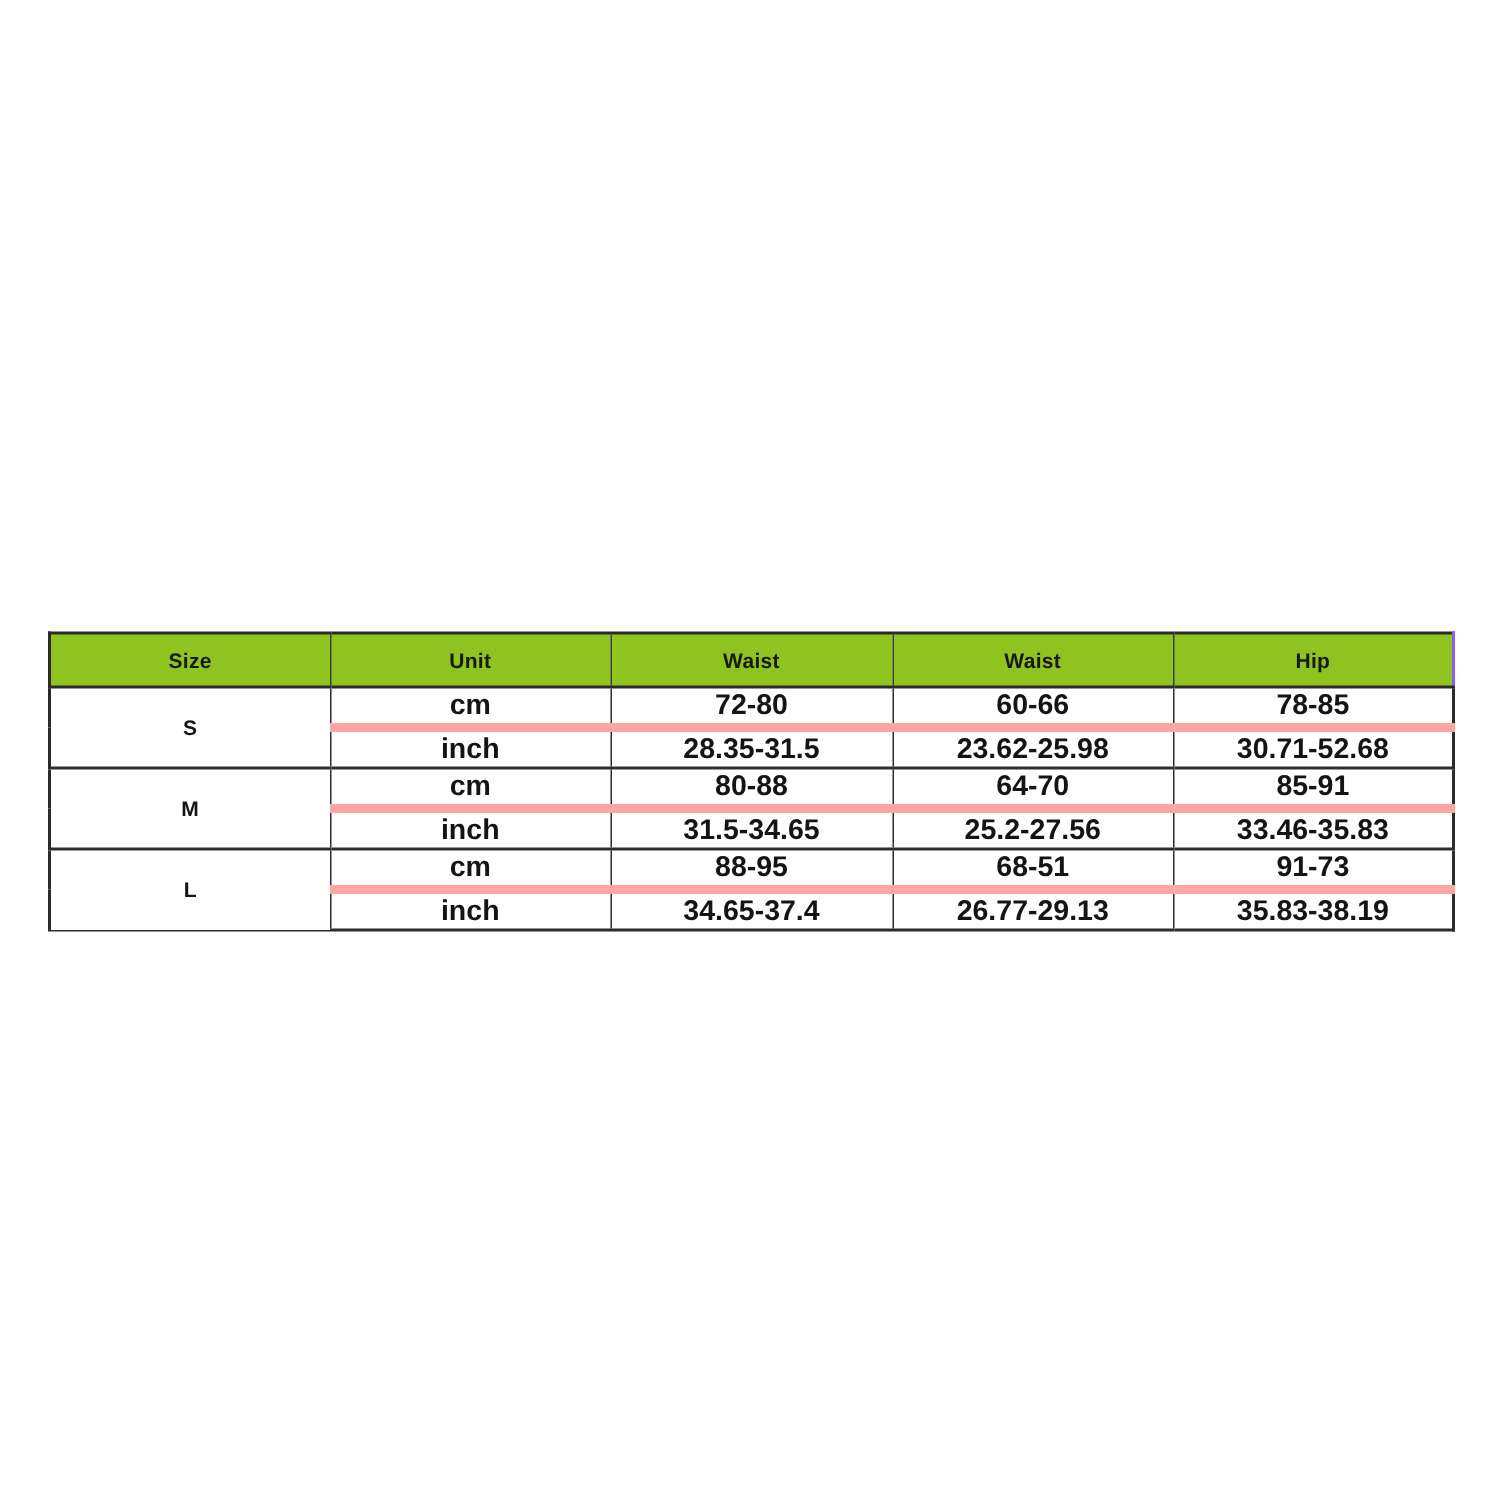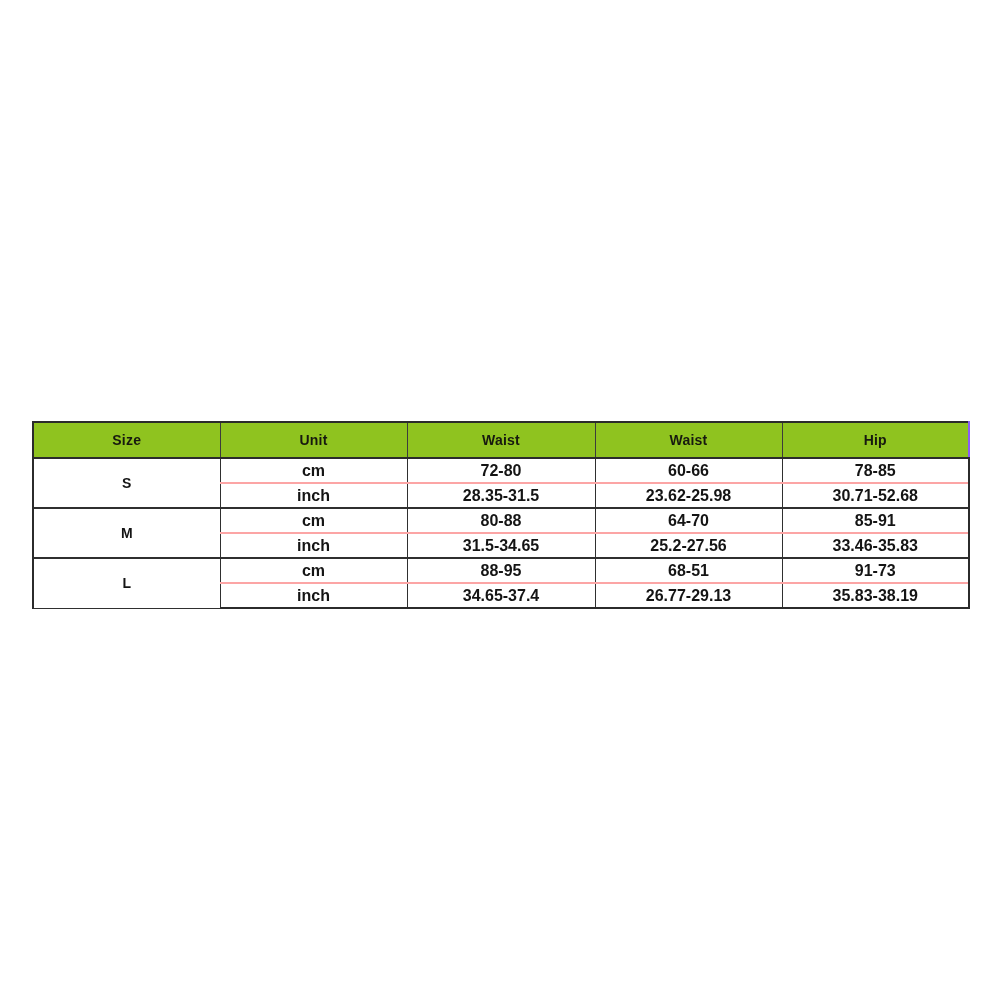--- a/index.html
+++ b/index.html
@@ -53,21 +53,21 @@
   thead th.th-size { border-left: 2px solid #2b2b2b; }
   thead th.th-hip  { border-right: 2px solid #8b5cf6; }
   thead th.th-top  { border-top: 2px solid #2b2b2b; }
 
   
   tbody td {
     height: 23px;
     line-height: 23px;
     padding: 0;
     text-align: center;
-    font-size: 16px;
+    font-size: 19px;
     font-weight: bold;
     color: #141414;
     border-left: 1px solid #2f2f2f;
     border-right: 1px solid #2f2f2f;
     border-top: 1px solid #9a9a9a;
     border-bottom: 1px solid #9a9a9a;
     background: #ffffff;
     white-space: nowrap;
     overflow: hidden;
   }
@@ -78,21 +78,21 @@
     border-top: 1px solid #2f2f2f;
     border-bottom: 1px solid #2f2f2f;
   }
   tbody td.hip-cell { border-right: 2px solid #2b2b2b; }
 
   
   tbody tr.group-start > td { border-top: 2px solid #2f2f2f; }
   tbody tr.last-row > td    { border-bottom: 2px solid #2b2b2b; }
 
   
-  tbody tr.sub-row > td { border-top: 2px solid #fca5a5; }
+  tbody tr.sub-row > td { border-top: 6px solid #fca5a5; }
 </style>
 </head>
 <body>
 
 <div id="size-chart-wrap">
   <table class="size-table">
     <colgroup>
       <col class="c-size">
         <col class="c-unit">
         <col class="c-bust">

